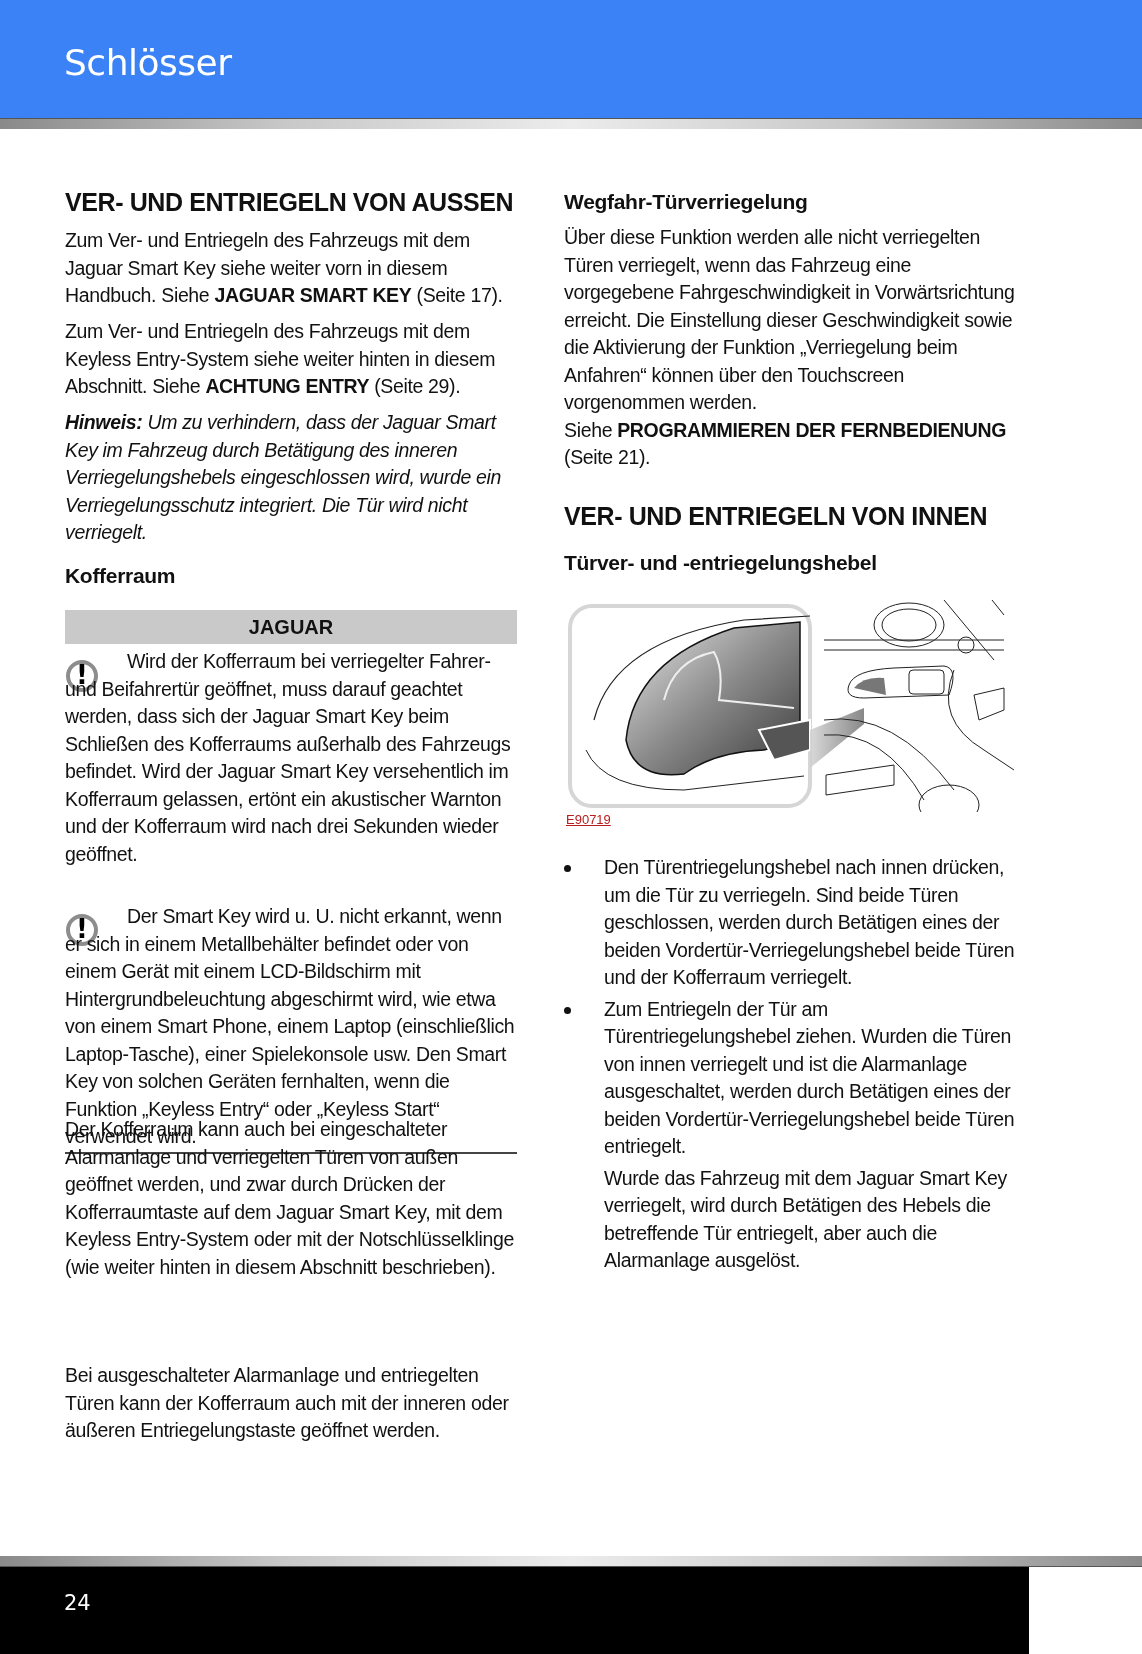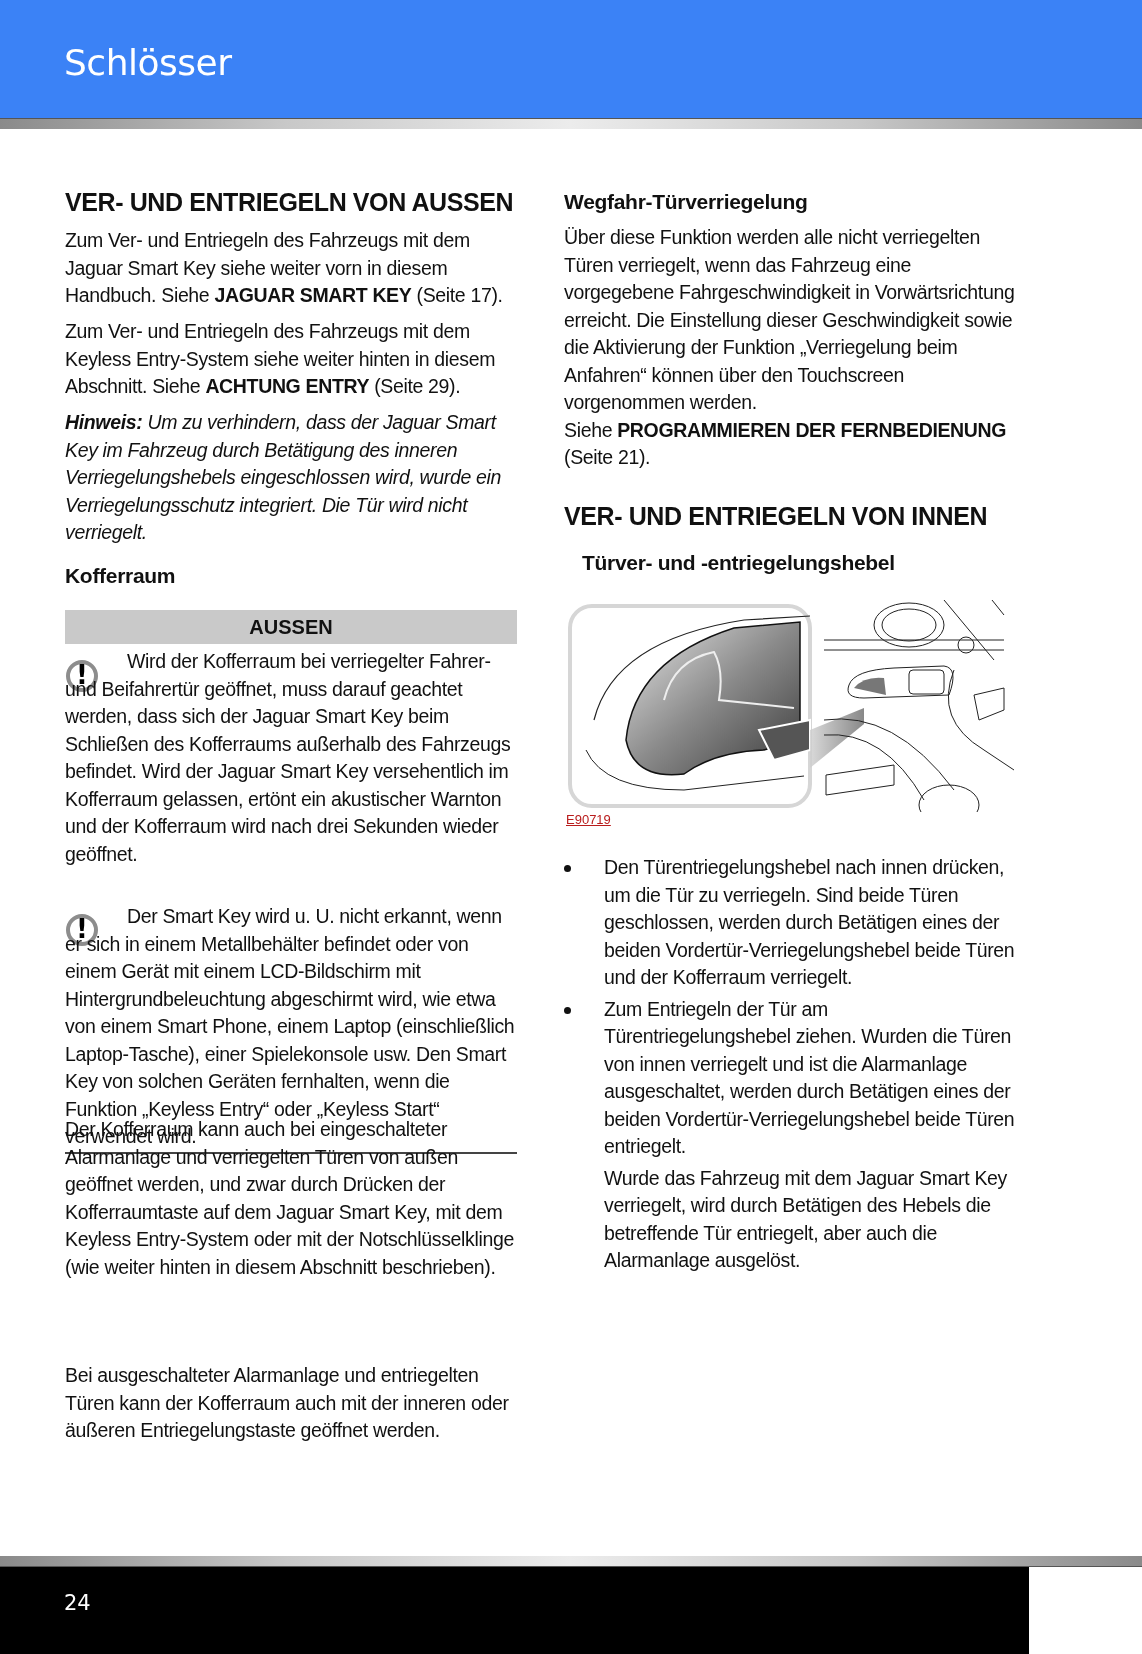--- a/index.html
+++ b/index.html
@@ -53,41 +53,41 @@
   <div class="abs h1" style="top:188px;">VER- UND ENTRIEGELN VON AUSSEN</div>
 
   <p class="abs p" style="top:227px;width:452px;"><span>Zum Ver- und Entriegeln des Fahrzeugs mit dem Jaguar Smart Key siehe weiter vorn in diesem Handbuch. Siehe </span><b>JAGUAR SMART KEY</b><span> (Seite 17).</span></p>
 
   <p class="abs p" style="top:318px;width:452px;"><span>Zum Ver- und Entriegeln des Fahrzeugs mit dem Keyless Entry-System siehe weiter hinten in diesem Abschnitt. Siehe </span><b>ACHTUNG ENTRY</b><span> (Seite 29).</span></p>
 
   <p class="abs p" style="top:409px;width:452px;font-style:italic;"><b>Hinweis:</b><span> Um zu verhindern, dass der Jaguar Smart Key im Fahrzeug durch Betätigung des inneren Verriegelungshebels eingeschlossen wird, wurde ein Verriegelungsschutz integriert. Die Tür wird nicht verriegelt.</span></p>
 
   <div class="abs h2" style="top:564px;">Kofferraum</div>
 
-  <div class="warn-bar" style="top:610px;">AUSSEN</div>
+  <div class="warn-bar" style="top:610px;">JAGUAR</div>
 
   <div class="warn-icon" style="left:1px;top:660px;"></div>
   <p class="abs p" style="top:648px;width:452px;text-indent:62px;">Wird der Kofferraum bei verriegelter Fahrer- und Beifahrertür geöffnet, muss darauf geachtet werden, dass sich der Jaguar Smart Key beim Schließen des Kofferraums außerhalb des Fahrzeugs befindet. Wird der Jaguar Smart Key versehentlich im Kofferraum gelassen, ertönt ein akustischer Warnton und der Kofferraum wird nach drei Sekunden wieder geöffnet.</p>
 
   <div class="warn-icon" style="left:1px;top:914px;"></div>
   <p class="abs p" style="top:903px;width:452px;text-indent:62px;">Der Smart Key wird u. U. nicht erkannt, wenn er sich in einem Metallbehälter befindet oder von einem Gerät mit einem LCD-Bildschirm mit Hintergrundbeleuchtung abgeschirmt wird, wie etwa von einem Smart Phone, einem Laptop (einschließlich Laptop-Tasche), einer Spielekonsole usw. Den Smart Key von solchen Geräten fernhalten, wenn die Funktion „Keyless Entry“ oder „Keyless Start“ verwendet wird.</p>
 
   <div class="rule" style="top:1152px;"></div>
 
   <p class="abs p" style="top:1116px;width:452px;">Der Kofferraum kann auch bei eingeschalteter Alarmanlage und verriegelten Türen von außen geöffnet werden, und zwar durch Drücken der Kofferraumtaste auf dem Jaguar Smart Key, mit dem Keyless Entry-System oder mit der Notschlüsselklinge (wie weiter hinten in diesem Abschnitt beschrieben).</p>
   <p class="abs p" style="top:1362px;width:452px;">Bei ausgeschalteter Alarmanlage und entriegelten Türen kann der Kofferraum auch mit der inneren oder äußeren Entriegelungstaste geöffnet werden.</p>
 </div>
 
 <div class="col right">
   <div class="abs h2" style="top:190px;">Wegfahr-Türverriegelung</div>
 
   <p class="abs p" style="top:224px;width:452px;"><span>Über diese Funktion werden alle nicht verriegelten Türen verriegelt, wenn das Fahrzeug eine vorgegebene Fahrgeschwindigkeit in Vorwärtsrichtung erreicht. Die Einstellung dieser Geschwindigkeit sowie die Aktivierung der Funktion „Verriegelung beim Anfahren“ können über den Touchscreen vorgenommen werden.</span><br><span>Siehe </span><b>PROGRAMMIEREN DER FERNBEDIENUNG</b><span> (Seite 21).</span></p>
 
   <div class="abs h1" style="top:502px;">VER- UND ENTRIEGELN VON INNEN</div>
-  <div class="abs h2" style="top:551px;margin-left:18px;">Türver- und -entriegelungshebel</div>
+  <div class="abs h2" style="top:551px;">Türver- und -entriegelungshebel</div>
 
   <div class="figure" style="top:600px;">
     <svg width="452" height="212" viewBox="0 0 452 212">
       <defs>
         <linearGradient id="lev" x1="0" y1="0" x2="1" y2="1">
           <stop offset="0" stop-color="#e8e8e8"></stop>
           <stop offset="0.5" stop-color="#8a8a8a"></stop>
           <stop offset="1" stop-color="#3a3a3a"></stop>
         </linearGradient>
         <linearGradient id="beam" x1="0" y1="0" x2="1" y2="0">

